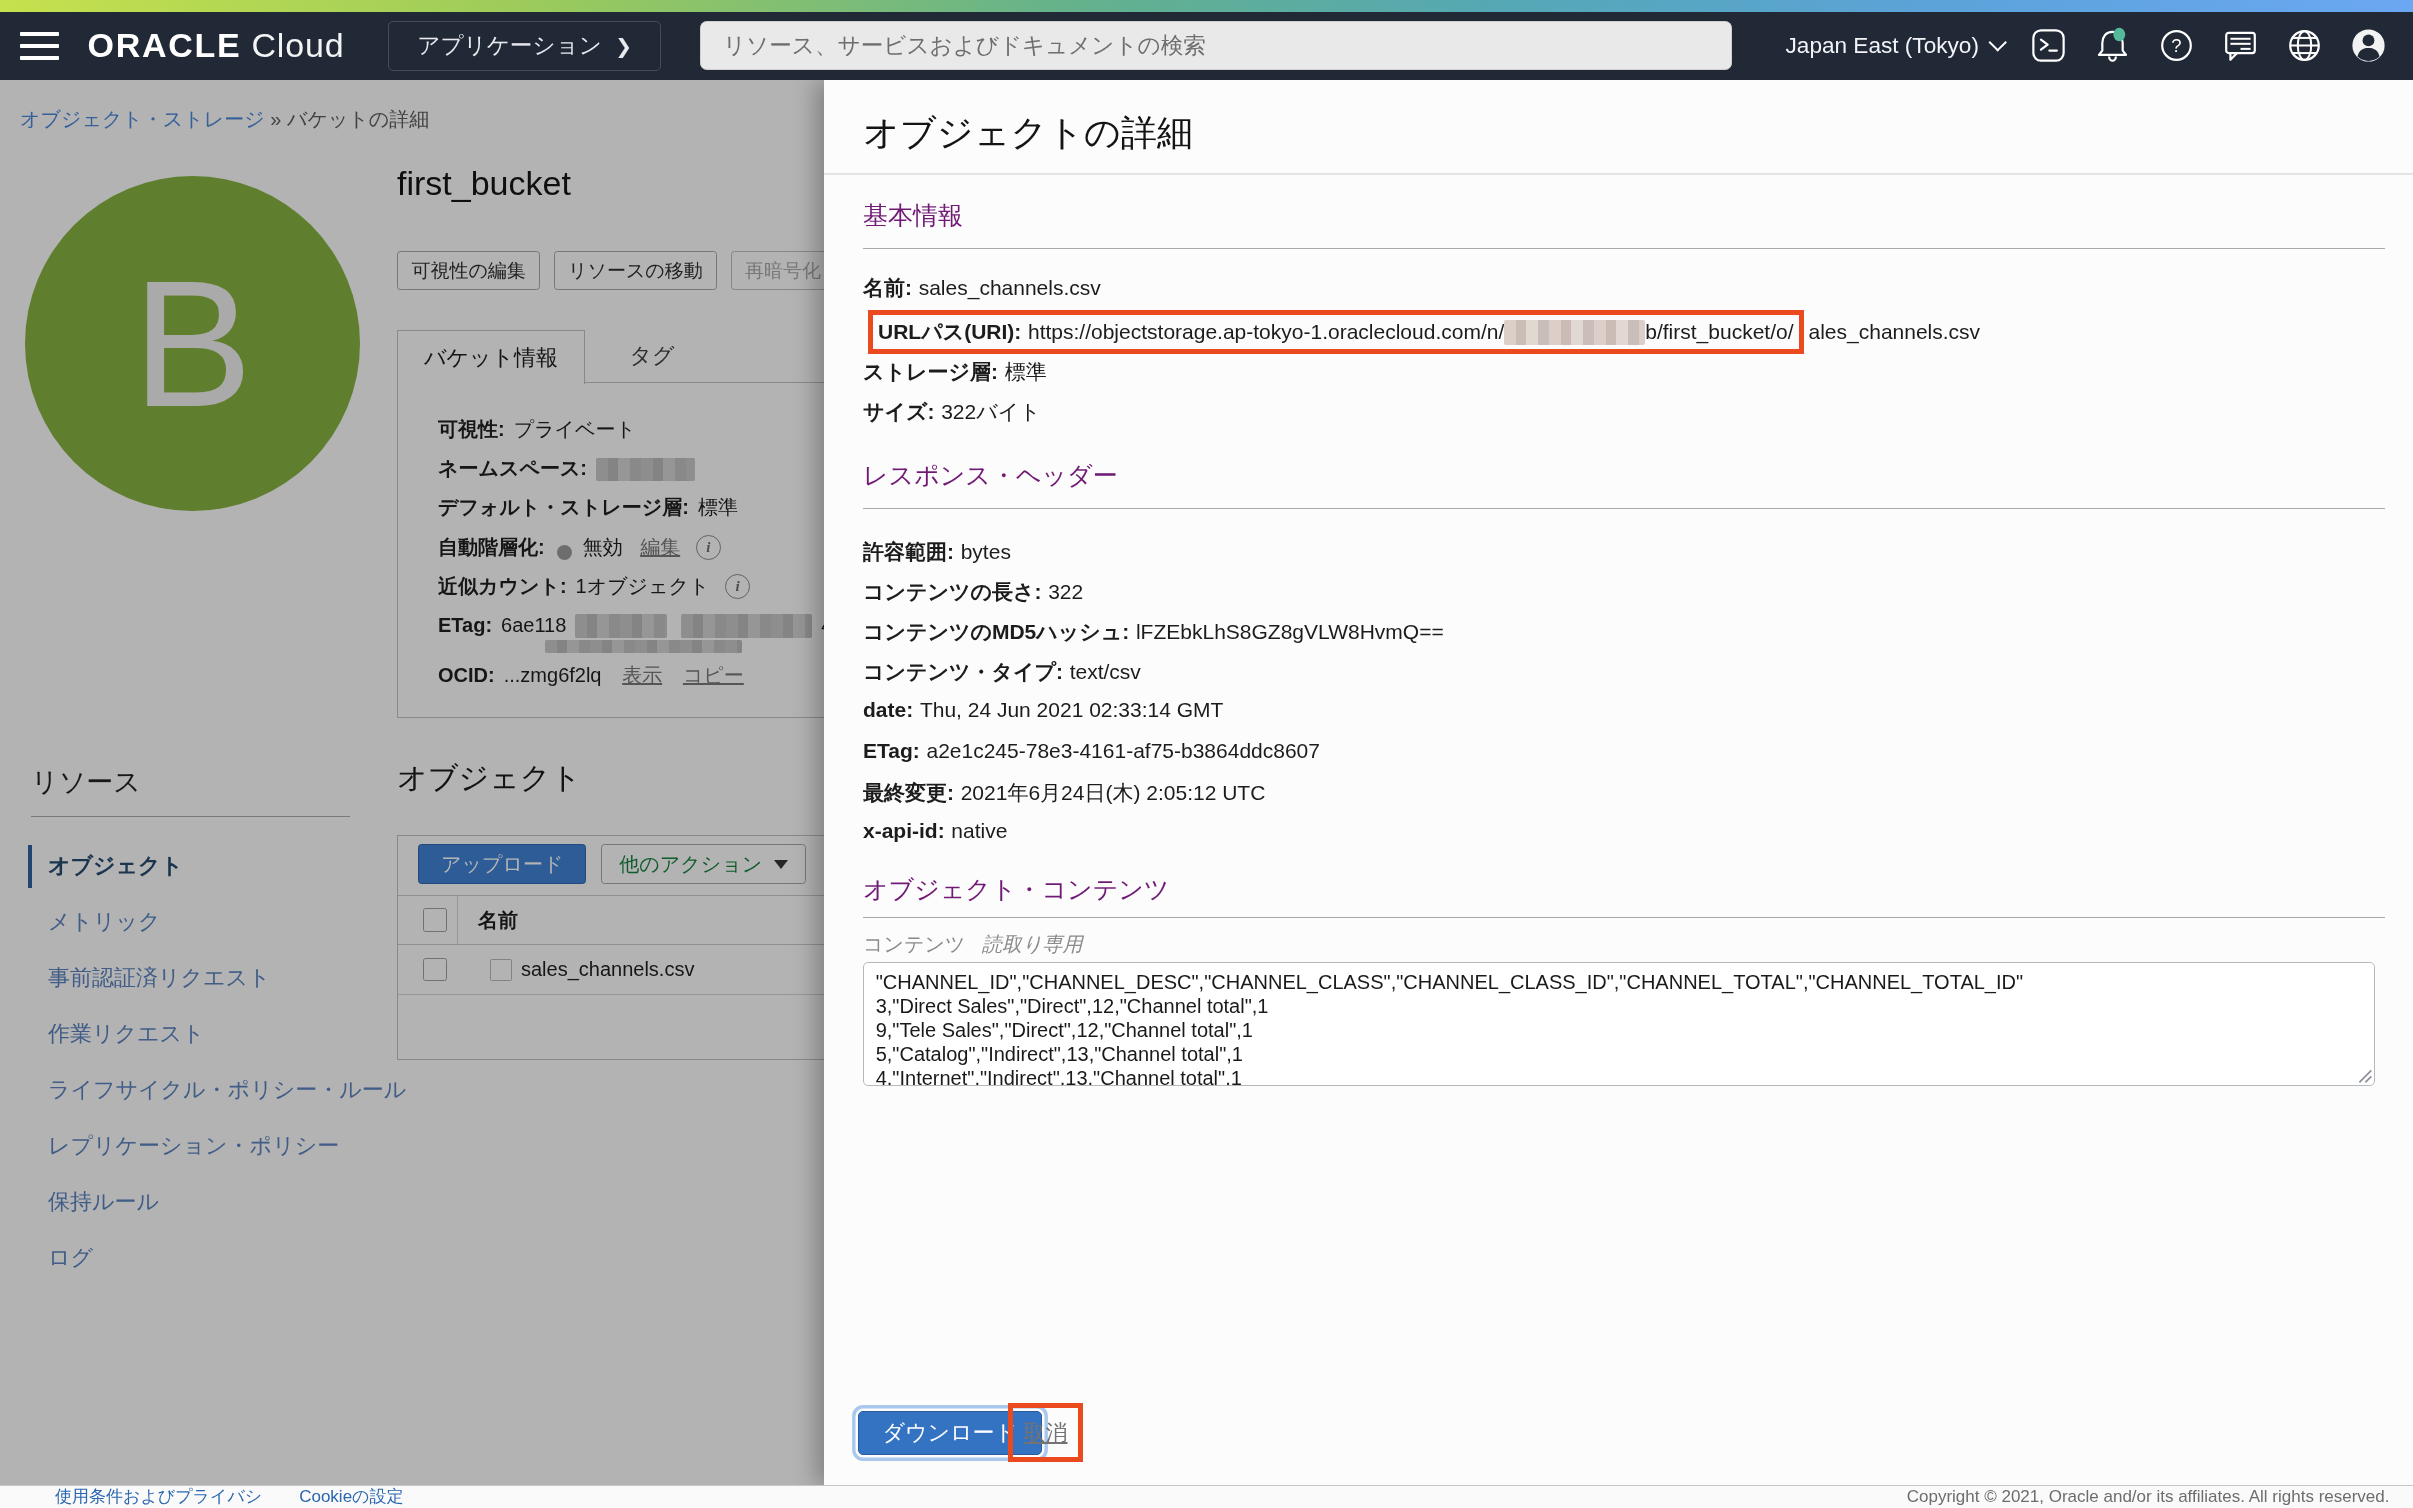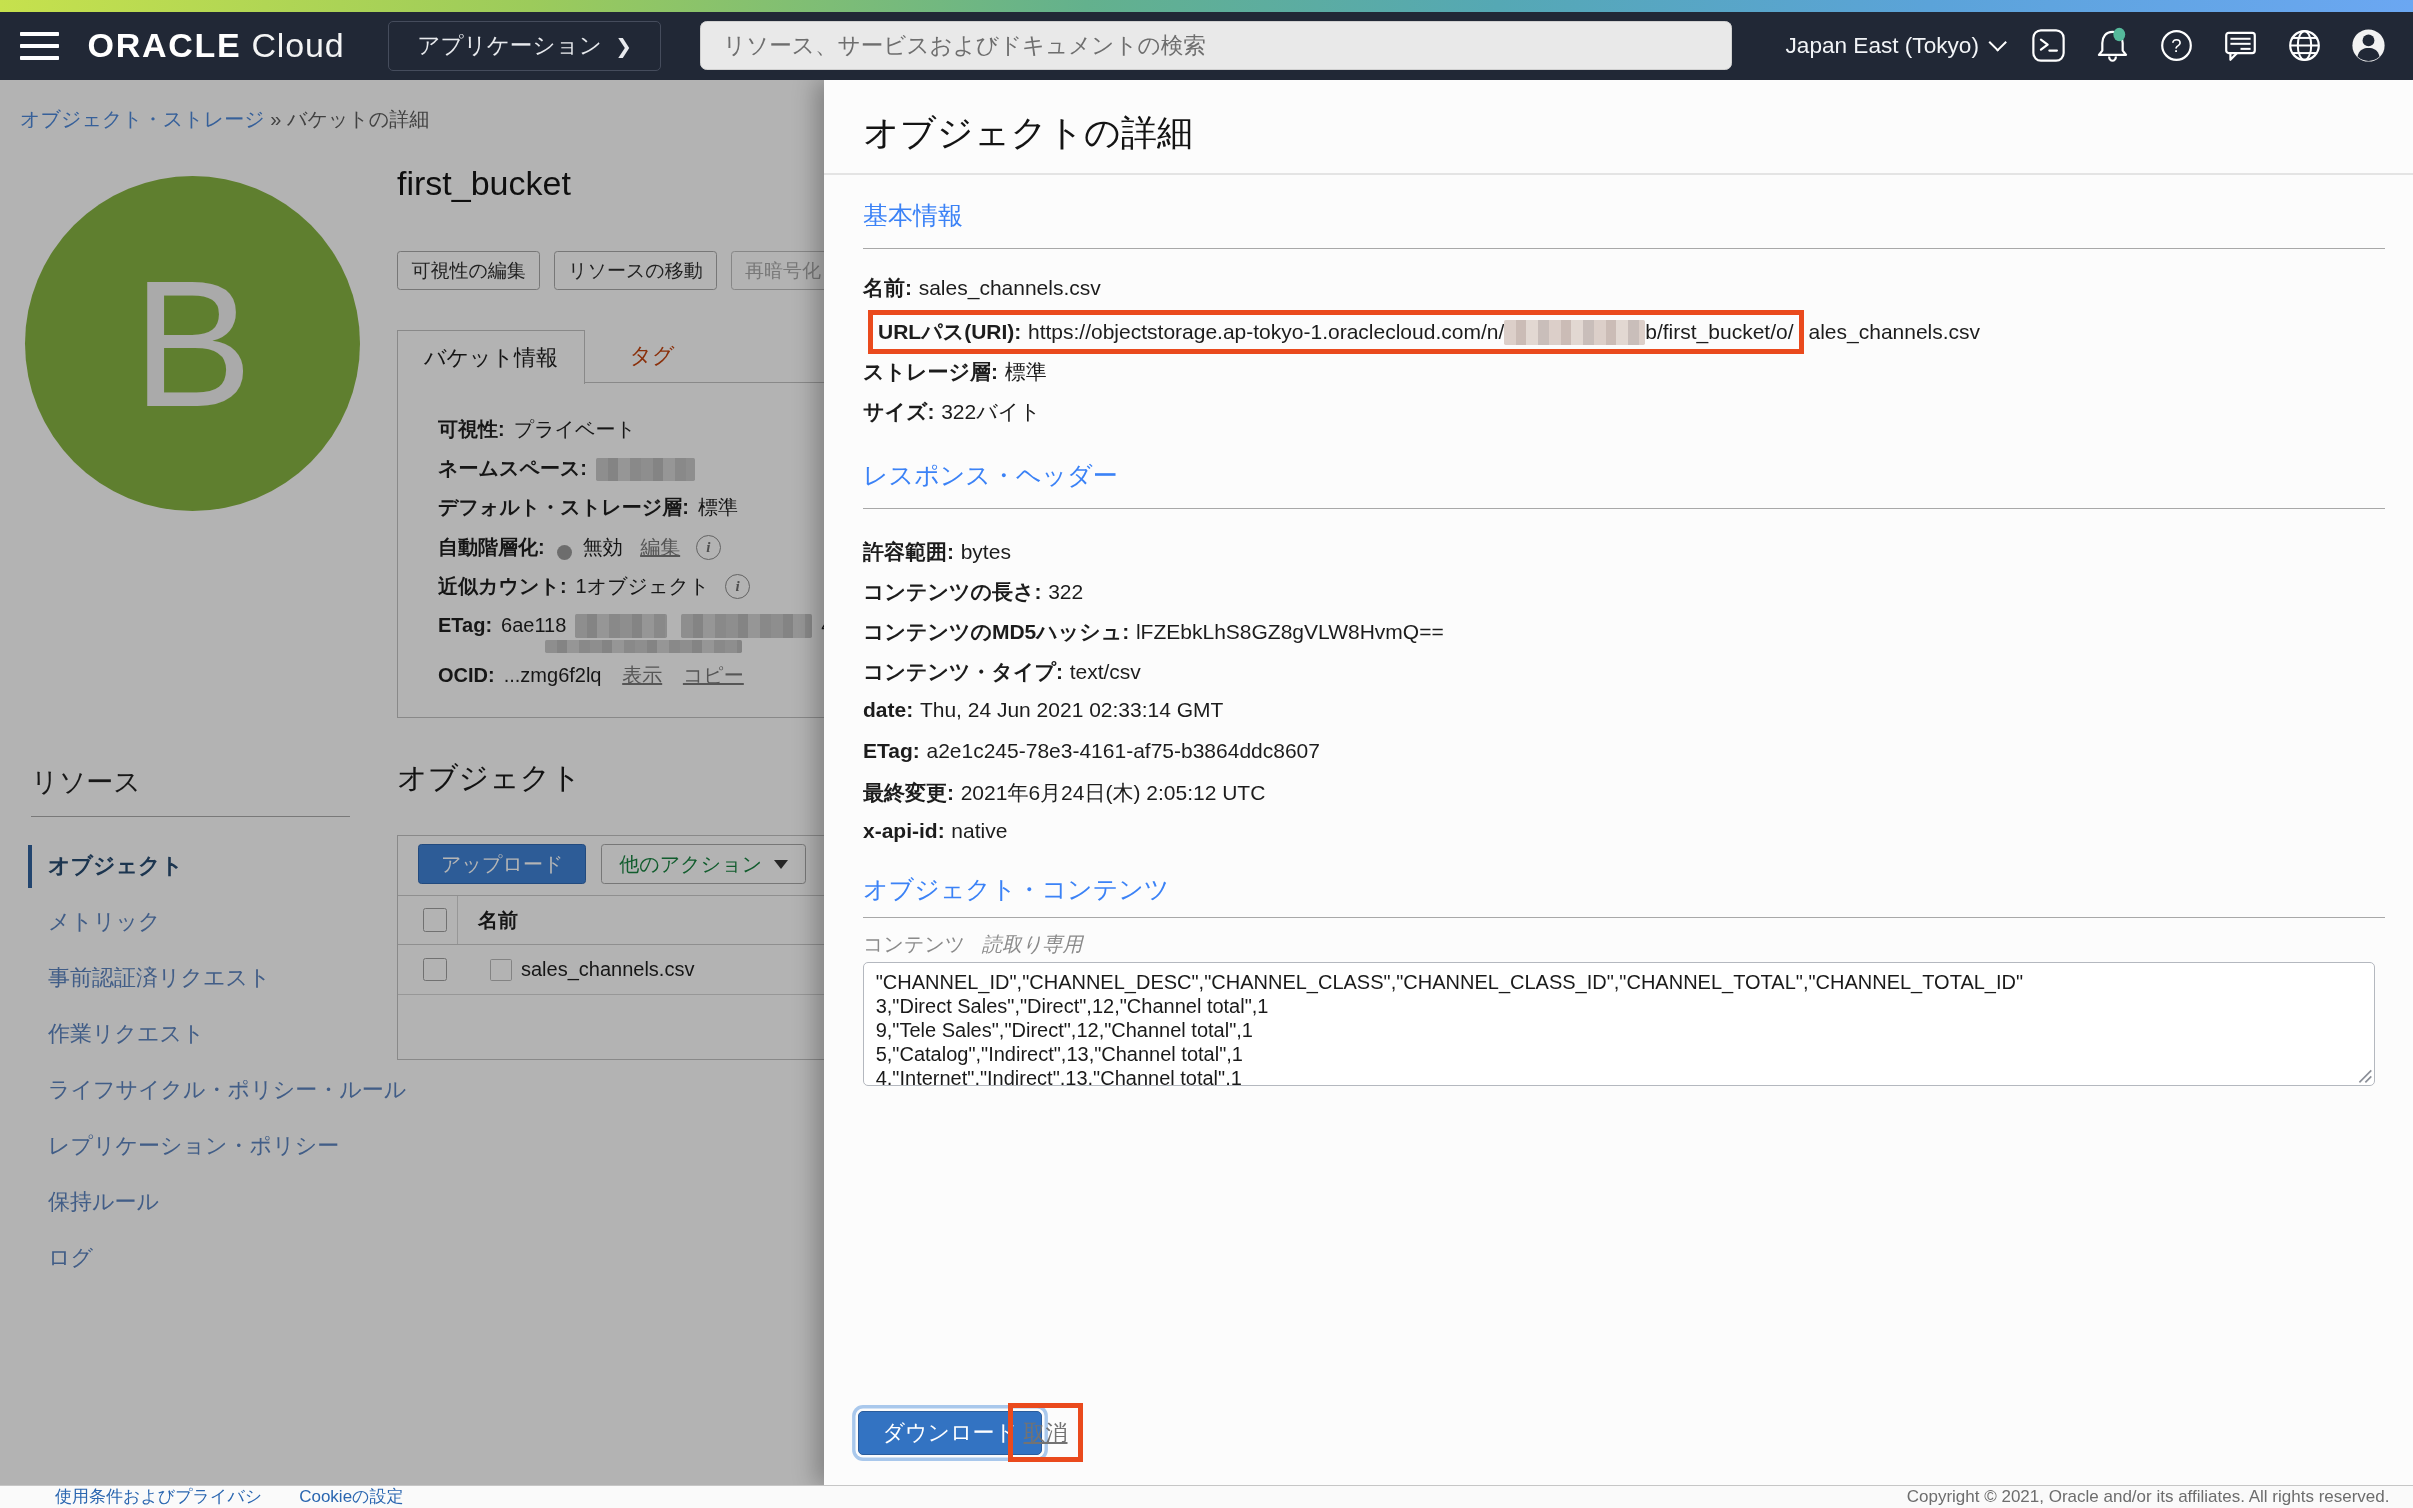--- a/index.html
+++ b/index.html
@@ -45,21 +45,21 @@
   .btitle { position:absolute; left:397px; top:164px; font-size:34px; color:#121212;}
   .actrow { position:absolute; left:397px; top:251px; display:flex; gap:13.4px;}
   .gbtn { height:39px; line-height:37px; padding:0 13.4px; background:#fcfcfc; border:0.8px solid #a6a6a6;
           border-radius:3.4px; font-size:19px; color:#2b2b2b; white-space:nowrap; cursor:pointer;}
   .gbtn.dis { color:#a8a8a8; border-color:#bdbdbd; cursor:default;}
   .tabline { position:absolute; left:397px; top:382px; width:469px; height:0.8px; background:#c0c0c0; z-index:1;}
   .tab-active { position:absolute; left:397px; top:330px; width:188px; height:54px; background:#fcfcfc; z-index:2;
                 border:0.8px solid #c0c0c0; border-bottom:none; display:flex; align-items:center; justify-content:center;
                 font-size:22px; color:#1a1a1a; cursor:default;}
   .tab-idle { position:absolute; left:585px; top:330px; width:134px; height:52px; display:flex; align-items:center;
-              justify-content:center; font-size:22px; color:#c2410c; cursor:pointer; z-index:2;}
+              justify-content:center; font-size:22px; color:#404040; cursor:pointer; z-index:2;}
   .infocard { position:absolute; left:397px; top:383px; width:469px; height:335px; background:#fcfcfc;
               border:0.8px solid #c0c0c0; border-top:none; padding:34px 0 0 40px; overflow:hidden;}
   .irow { display:flex; align-items:flex-end; gap:9px; font-size:20px; margin-bottom:14.2px; line-height:25px; white-space:nowrap;}
   .irow b { font-weight:700; }
   .glink { color:#777; text-decoration:underline; cursor:pointer;}
   .dot { width:15px; height:15px; border-radius:50%; background:#999; display:inline-block; margin:0 1.7px 0 3.4px;}
   .info-i { width:25px; height:25px; border:1.7px solid #8a8a8a; border-radius:50%; display:inline-flex;
             align-items:center; justify-content:center; font:italic 700 15px "Liberation Serif",serif; color:#6a6a6a; margin-left:6.7px;}
   .blur { display:inline-block; height:23.5px; border-radius:1.7px;
      background:repeating-linear-gradient(90deg,#c7c7c7 0 11.7px,#b9b9b9 11.7px 22px,#d3d3d3 22px 34px,#c0c0c0 34px 45px),
@@ -85,21 +85,21 @@
   .thead { position:relative; height:50px; border-top:0.8px solid #c9c9c9; border-bottom:0.8px solid #c9c9c9;
            display:flex; align-items:center; font-size:20px; font-weight:700;}
   .tdiv { position:absolute; left:59px; top:0; bottom:0; width:0.8px; background:#d5d5d5;}
   .trow { position:relative; height:50px; border-bottom:0.8px solid #d5d5d5; display:flex; align-items:center; font-size:20px;}
   .cbox { position:absolute; left:25px; width:23.5px; height:23.5px; border:0.8px solid #9e9e9e; border-radius:2.5px; background:#fcfcfc; cursor:pointer;}
   .ficon { position:absolute; left:92px; width:22px; height:22px; border:1.7px solid #b8b8b8; border-radius:1.7px;}
 
   
   .ptitle { position:absolute; left:39px; top:28.5px; font-size:36px; color:#141414;}
   .pdiv1 { position:absolute; left:0; right:0; top:93px; height:1.7px; background:#e4e4e4;}
-  .shead { position:absolute; left:39px; font-size:25px; color:#3b82f6;}
+  .shead { position:absolute; left:39px; font-size:25px; color:#701a75;}
   .sline { position:absolute; left:39px; right:29px; height:0.8px; background:#a8a8a8;}
   .prow { position:absolute; left:39px; font-size:21px; white-space:nowrap; display:flex; align-items:center; gap:6.7px;}
   .prow b { font-weight:700;}
   .redbox { border:5px solid #ea4a1d; display:flex; align-items:center; padding:0 5px; height:44px;}
   .dlbtn { position:absolute; left:34px; top:1331px; height:44px; padding:0 23.5px; background:#3373c2; color:#fff;
            border:0.8px solid #2a5c9c; border-radius:5px; font-size:22px; display:flex; align-items:center; cursor:pointer;
            box-shadow:0 0 0 2.5px #fcfcfc,0 0 0 5.9px #a9c8ec;}
   .cancelbox { position:absolute; left:184px; top:1323px; width:75px; height:59px; border:5px solid #ea4a1d;
                display:flex; align-items:center; justify-content:center;}
   .cancelbox a { color:#737373; font-size:22px; text-decoration:underline; cursor:pointer;}

